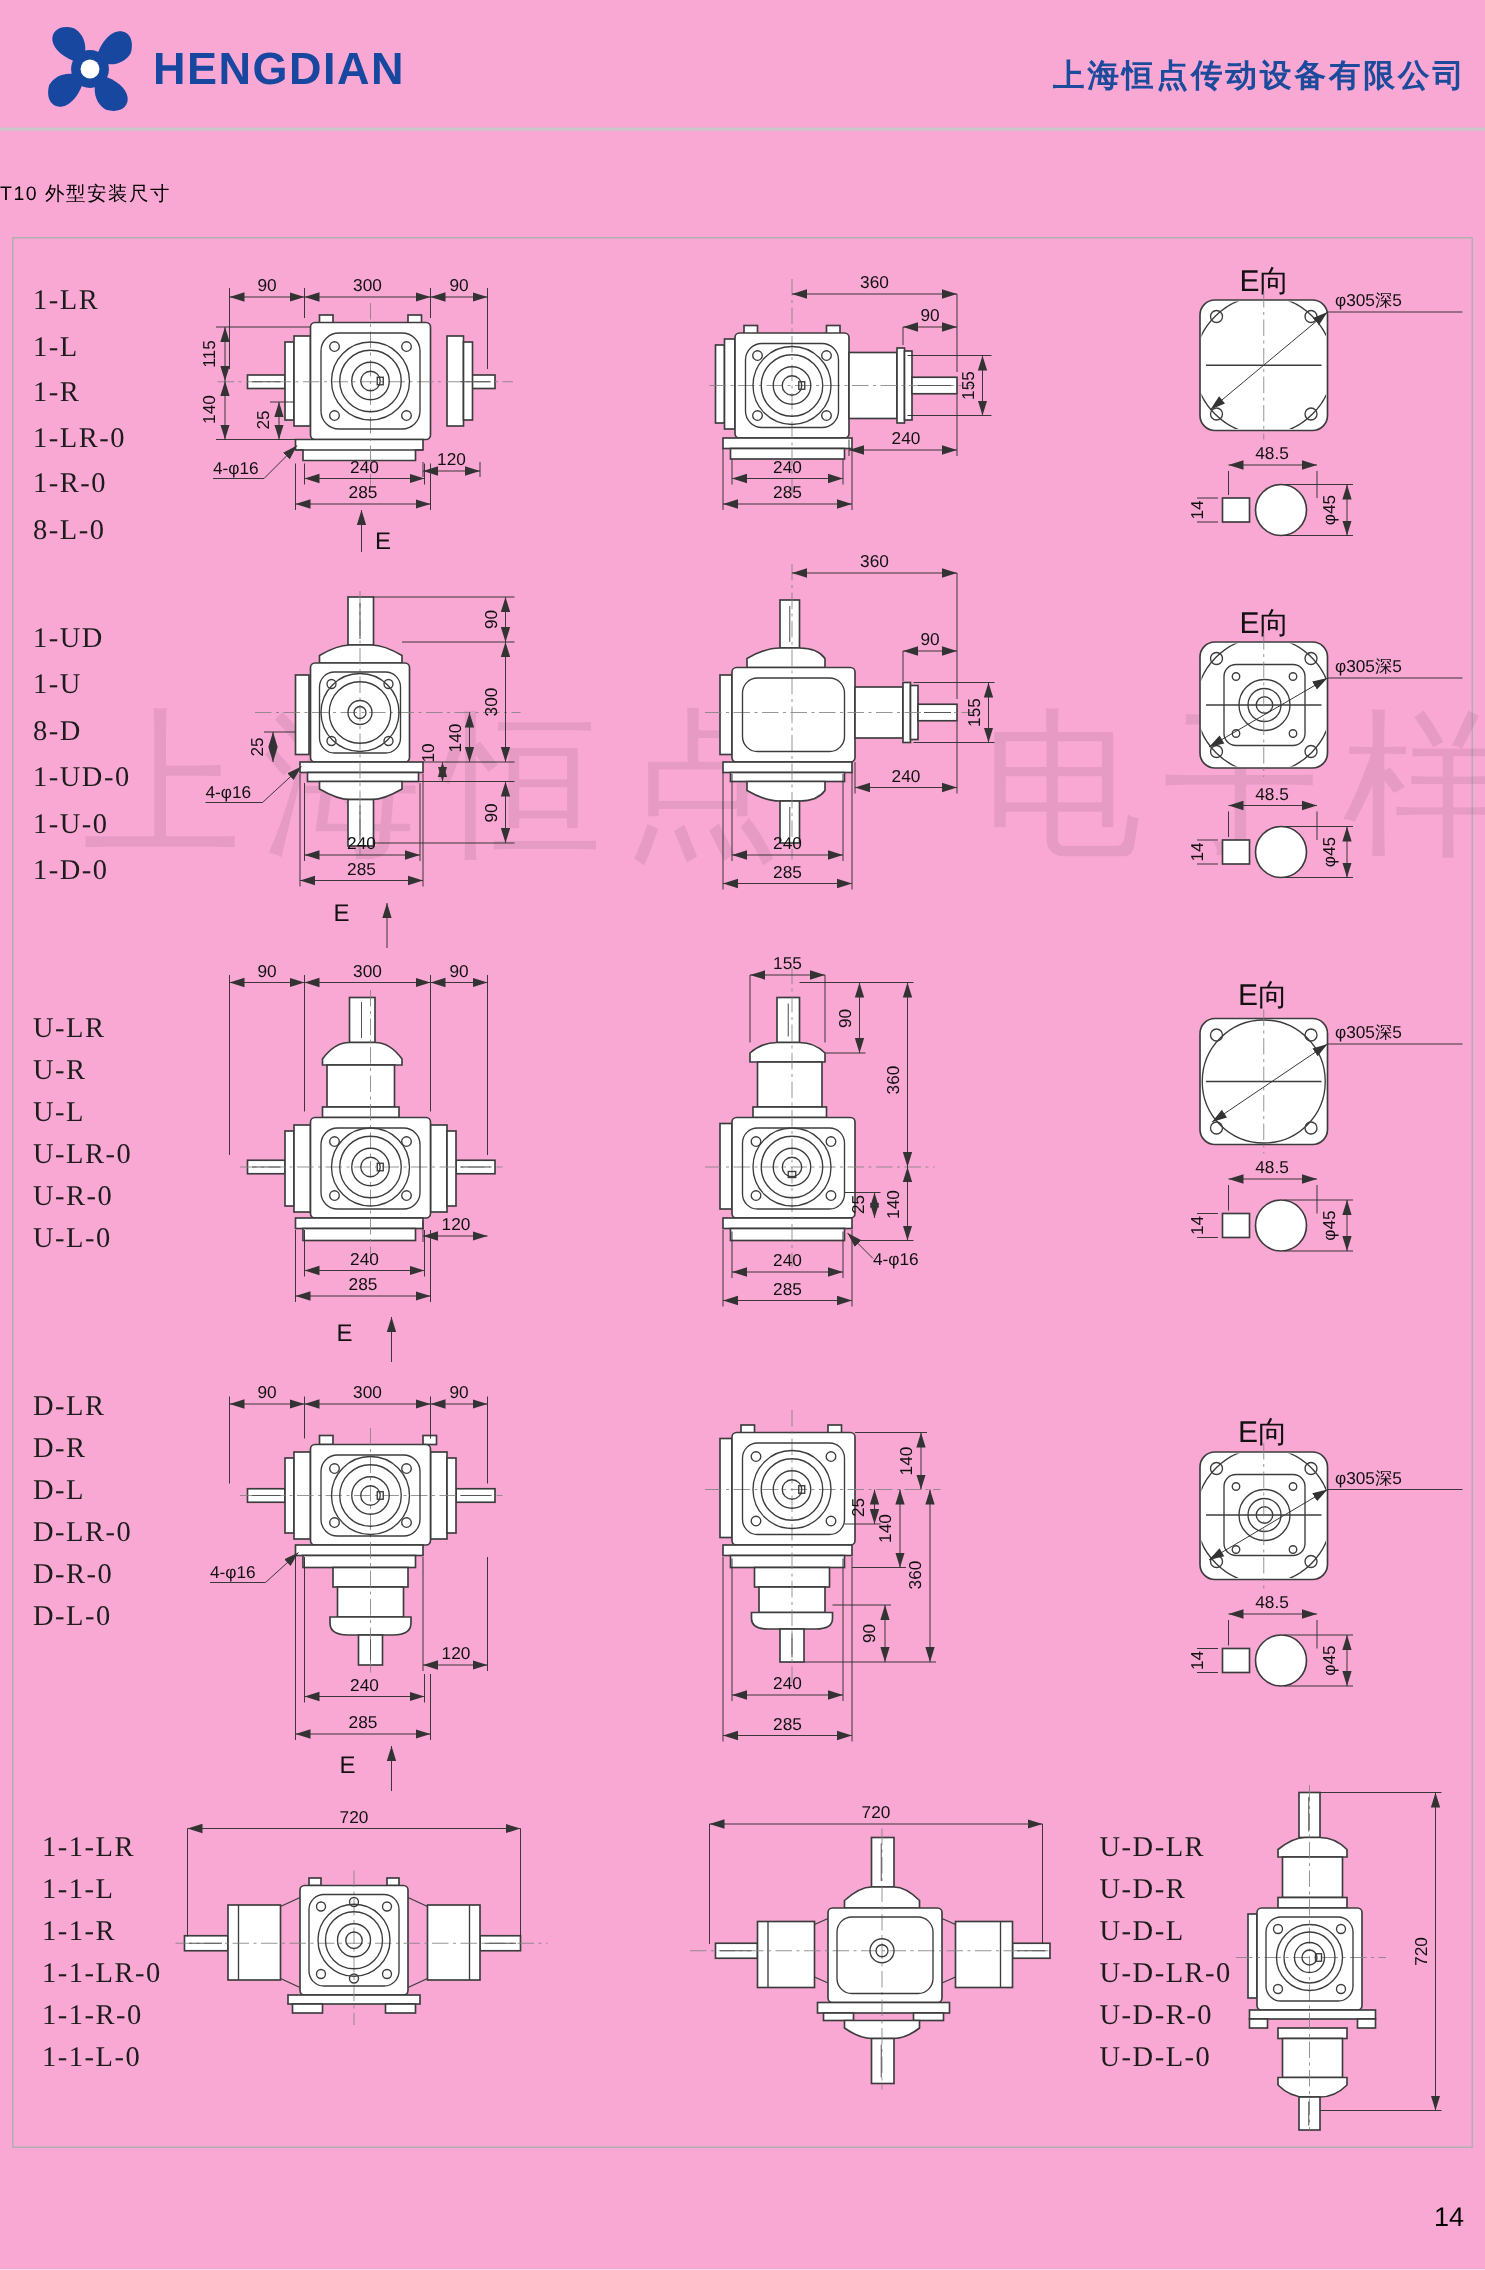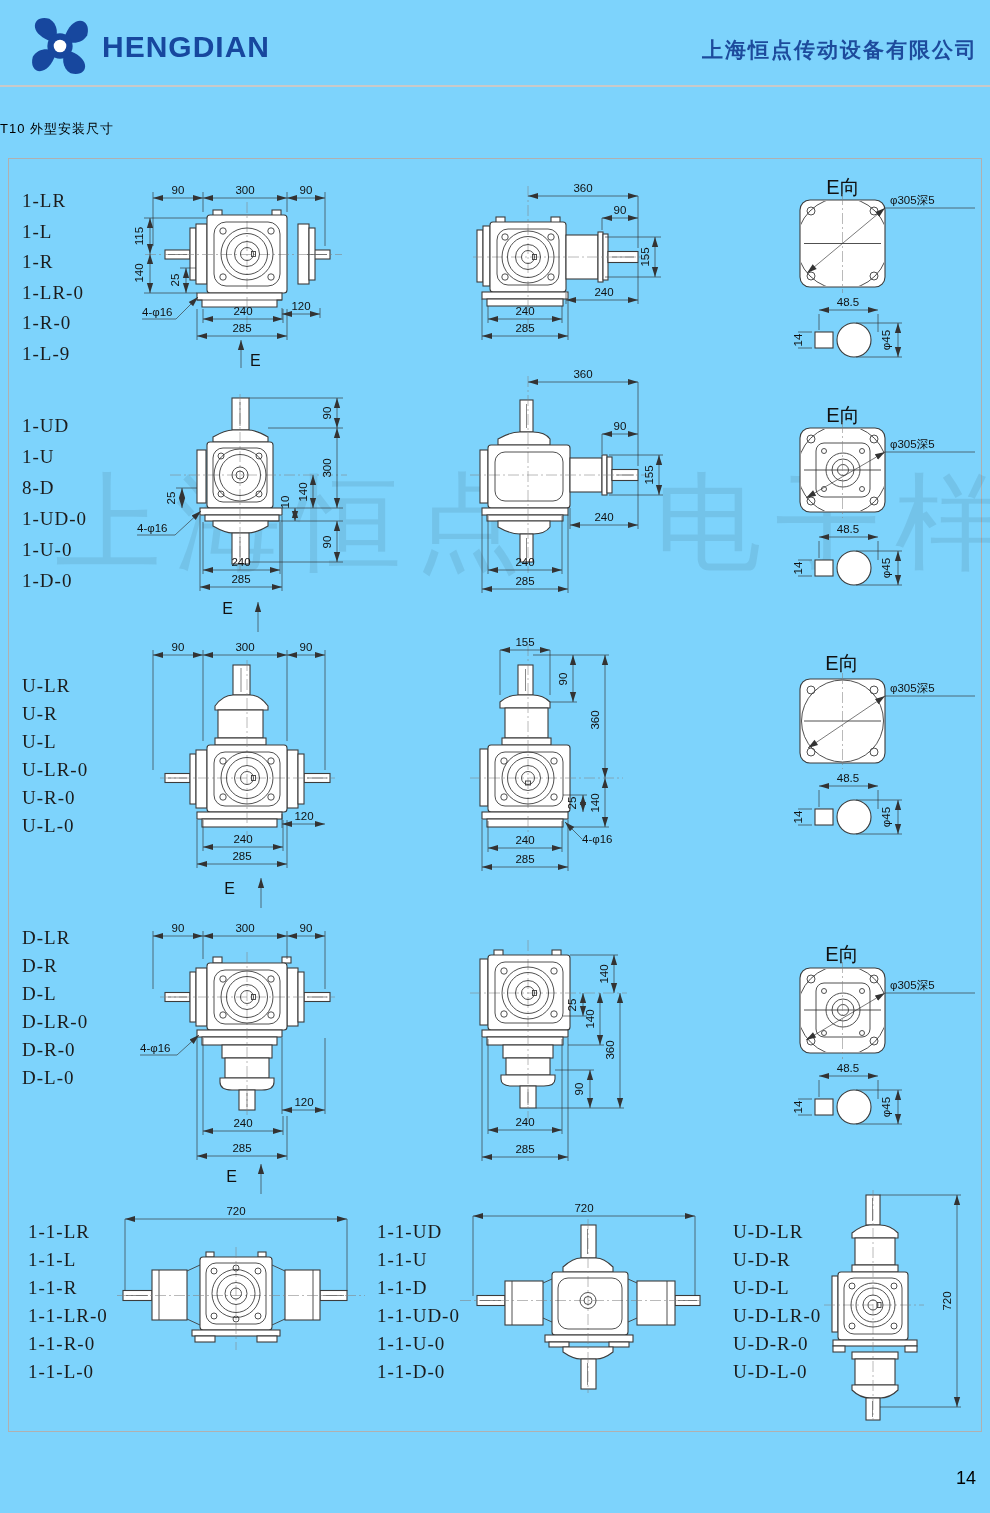--- a/index.html
+++ b/index.html
@@ -1,16 +1,16 @@
 <!DOCTYPE html>
 <html><head>
 <meta charset="utf-8">
 <style>
   html,body{margin:0;padding:0;background:#fff}
-  .page{position:relative;width:990px;height:1513px;background:#7dd3fc;overflow:hidden;
+  .page{position:relative;width:990px;height:1513px;background:#f9a8d4;overflow:hidden;
         font-family:"Liberation Sans",sans-serif;color:#111}
   .abs{position:absolute}
   .brand-row{position:absolute;left:0;top:0;width:990px;height:85px}
   .brand-name{position:absolute;left:102px;top:30px;font-size:30px;font-weight:bold;
               color:#17479e;letter-spacing:1px}
   .company{position:absolute;right:12px;top:36px;font-size:21px;font-weight:bold;
            color:#1d4b9c;font-family:"Liberation Serif",serif;letter-spacing:2px}
   .hdr-line{position:absolute;left:0;top:85px;width:990px;height:2px;background:#c9c9c9}
   .doc-title{position:absolute;left:0;top:120px;font-size:13px;color:#000;letter-spacing:1px}
   .content-box{position:absolute;left:8px;top:158px;width:972px;height:1272px;
@@ -78,21 +78,21 @@
 <div class="content-box"></div>
 <div class="watermark">上海恒点　电子样本</div>
 
 
 <div class="models" style="left:22px;top:186px;line-height:30.5px">
   <div>1-LR</div>
   <div>1-L</div>
   <div>1-R</div>
   <div>1-LR-0</div>
   <div>1-R-0</div>
-  <div>1-L-9</div>
+  <div>8-L-0</div>
 </div>
 <div class="models" style="left:22px;top:410px;line-height:31px">
   <div>1-UD</div>
   <div>1-U</div>
   <div>8-D</div>
   <div>1-UD-0</div>
   <div>1-U-0</div>
   <div>1-D-0</div>
 </div>
 <div class="models" style="left:22px;top:672px;line-height:28px">
@@ -111,28 +111,20 @@
   <div>D-R-0</div>
   <div>D-L-0</div>
 </div>
 <div class="models" style="left:28px;top:1218px;line-height:28px">
   <div>1-1-LR</div>
   <div>1-1-L</div>
   <div>1-1-R</div>
   <div>1-1-LR-0</div>
   <div>1-1-R-0</div>
   <div>1-1-L-0</div>
-</div>
-<div class="models" style="left:377px;top:1218px;line-height:28px">
-  <div>1-1-UD</div>
-  <div>1-1-U</div>
-  <div>1-1-D</div>
-  <div>1-1-UD-0</div>
-  <div>1-1-U-0</div>
-  <div>1-1-D-0</div>
 </div>
 <div class="models" style="left:733px;top:1218px;line-height:28px">
   <div>U-D-LR</div>
   <div>U-D-R</div>
   <div>U-D-L</div>
   <div>U-D-LR-0</div>
   <div>U-D-R-0</div>
   <div>U-D-L-0</div>
 </div>
 

